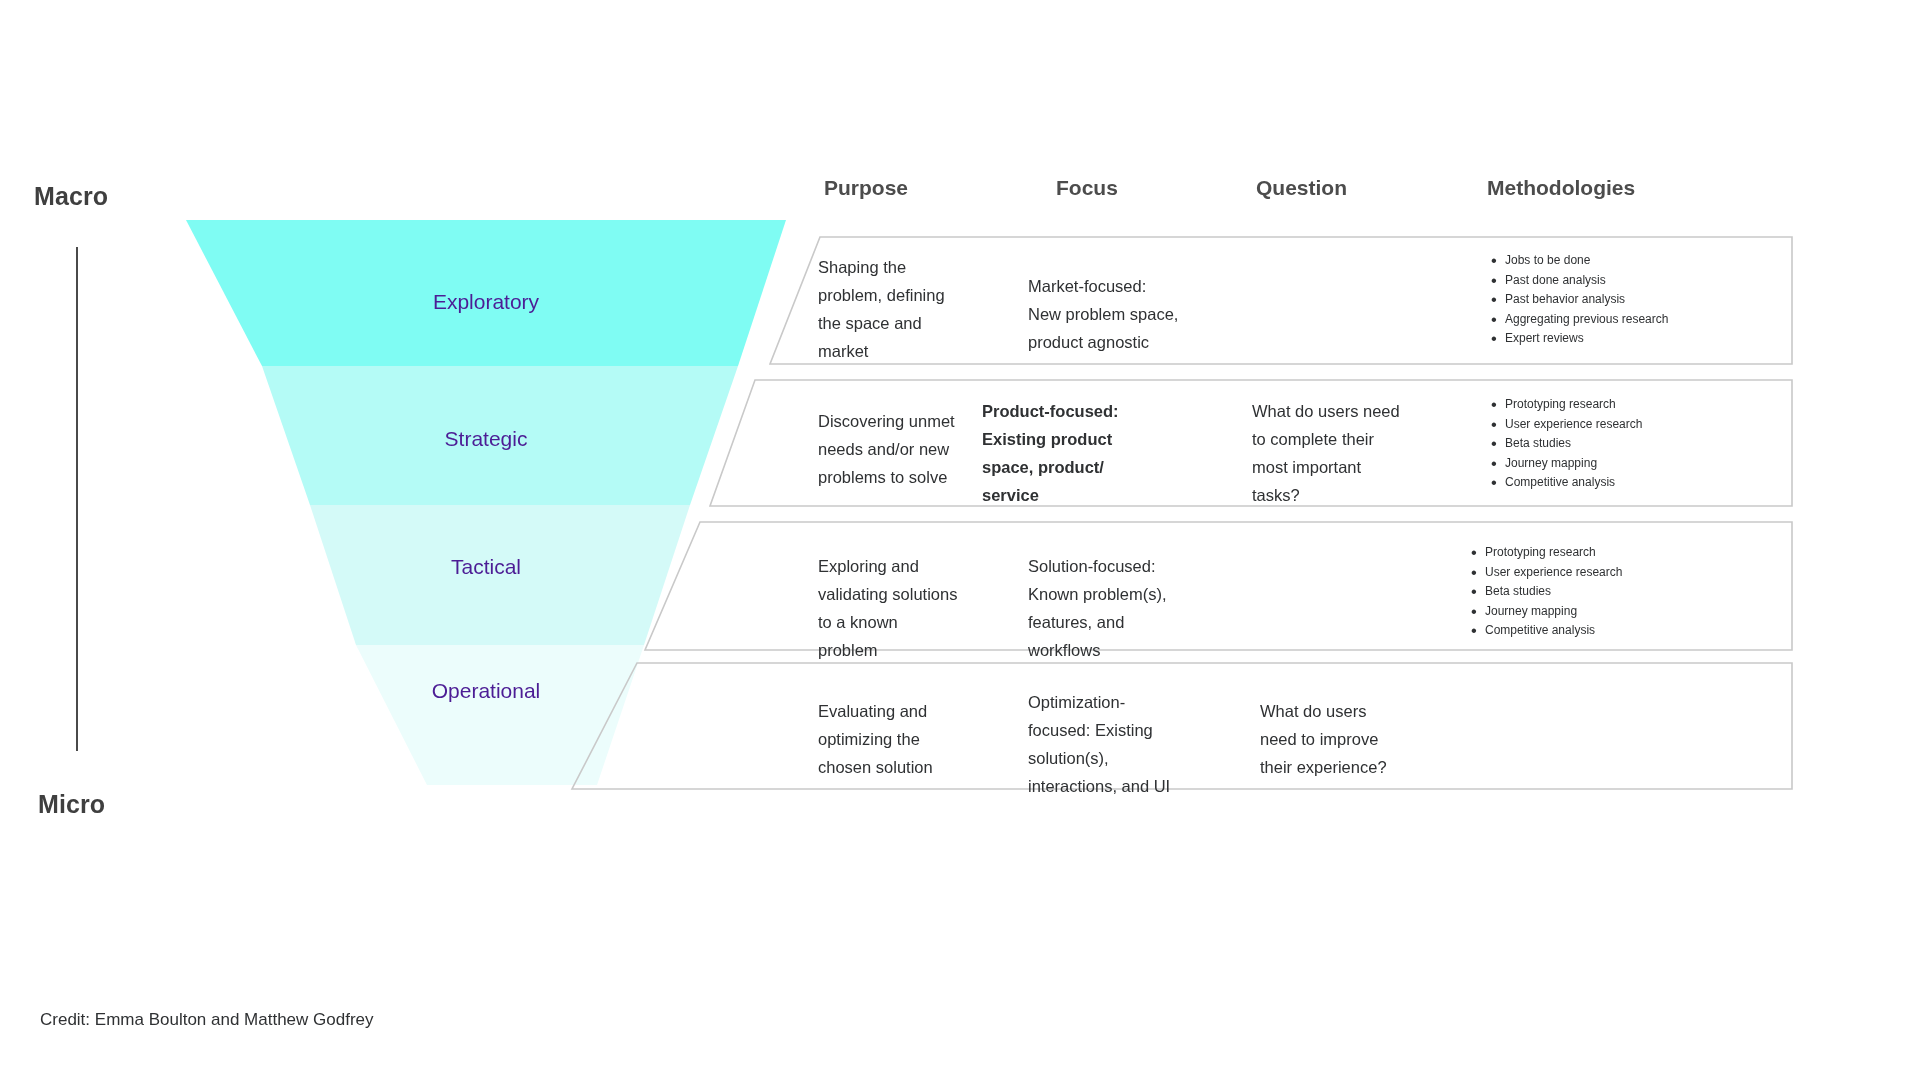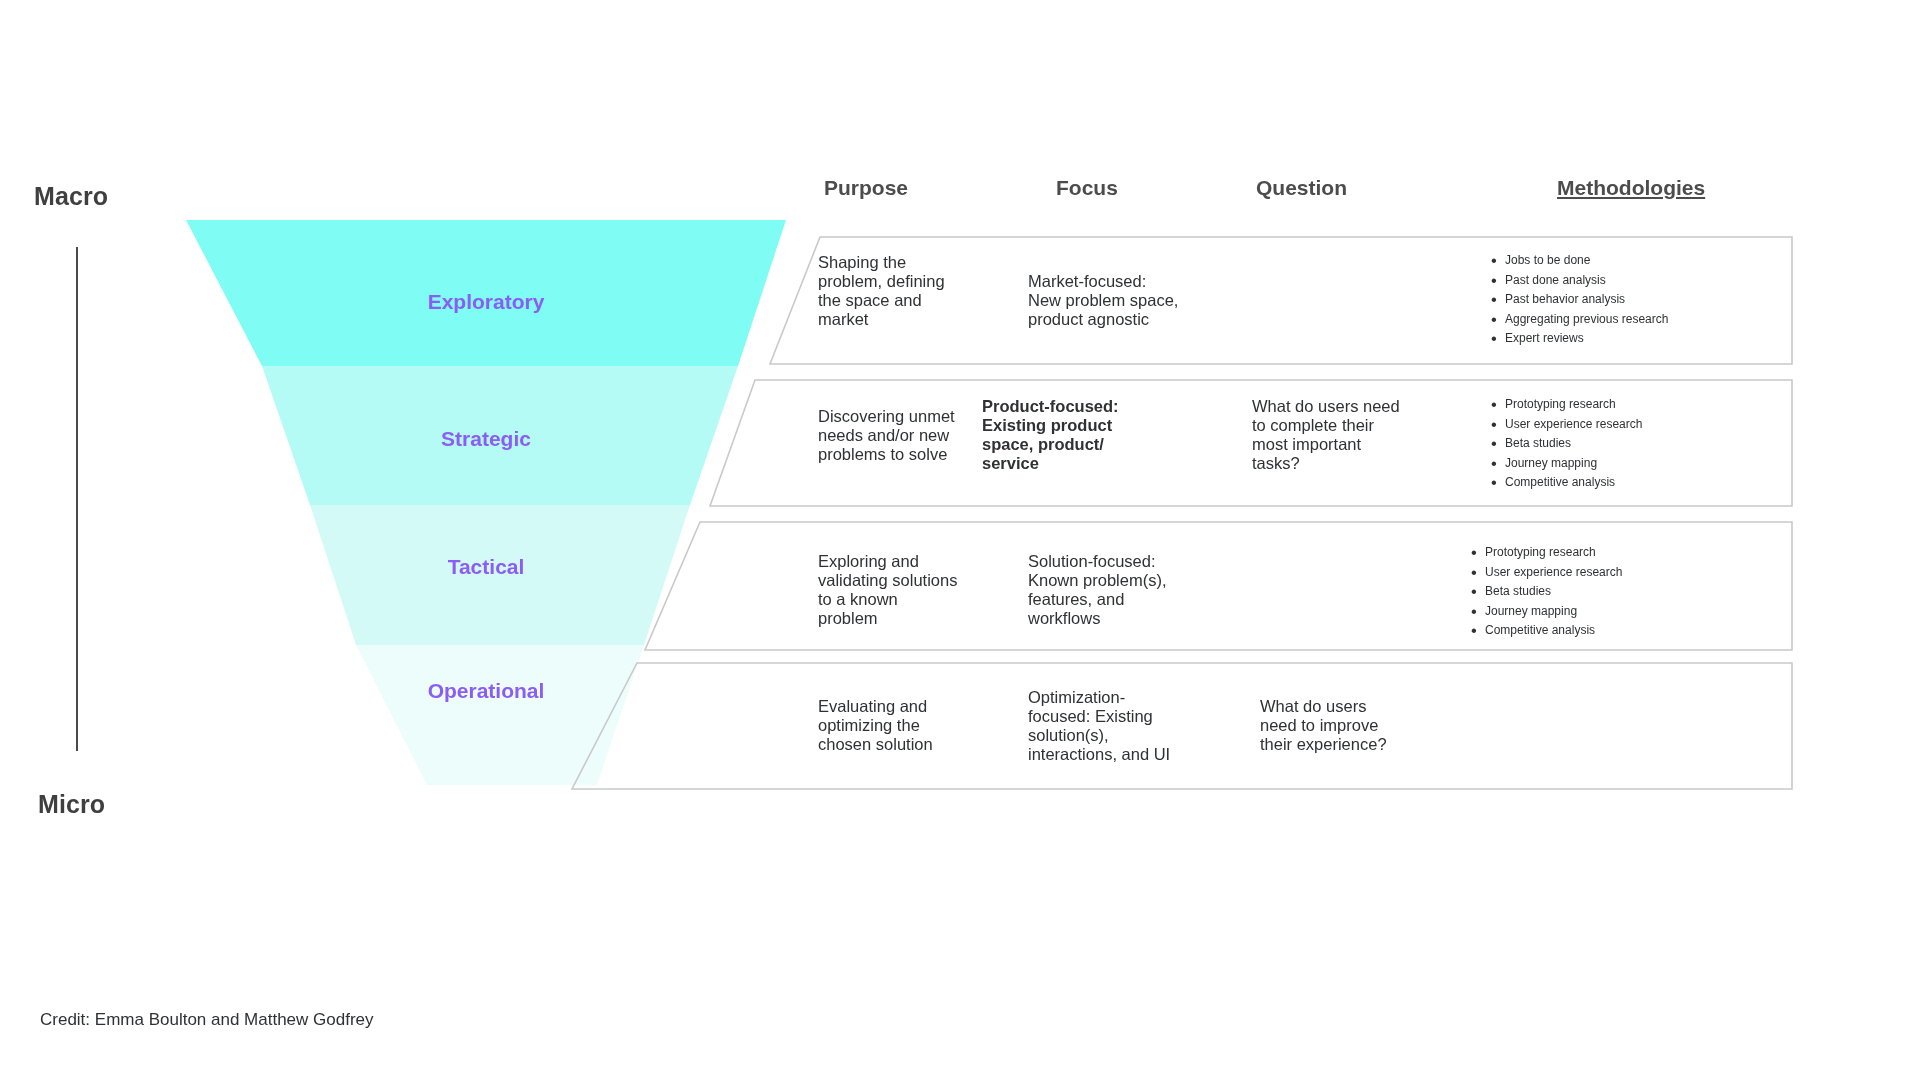--- a/index.html
+++ b/index.html
@@ -48,22 +48,22 @@
   
   #funnel {
     position: absolute;
     left: 0;
     top: 0;
   }
 
   .funnel-label {
     position: absolute;
     font-size: 21px;
-    font-weight: bold;
-    color: #8b5cf6;
+    font-weight: normal;
+    color: #4c1d95;
     white-space: nowrap;
     text-align: center;
   }
 
   
   #callouts {
     position: absolute;
     left: 0;
     top: 0;
   }
@@ -74,21 +74,21 @@
     font-size: 21px;
     font-weight: bold;
     color: #4c4c4c;
     white-space: nowrap;
   }
 
   
   .cell {
     position: absolute;
     font-size: 16.5px;
-    line-height: 19px;
+    line-height: 28px;
     color: #2f3133;
     white-space: pre-line;
   }
 
   .cell-list {
     position: absolute;
     font-size: 12px;
     line-height: 19.6px;
     color: #2f3133;
     margin: 0;
@@ -149,21 +149,21 @@
   </svg>
 
   <div class="funnel-label" style="left:366px; top:290px; width:240px;">Exploratory</div>
   <div class="funnel-label" style="left:366px; top:427px; width:240px;">Strategic</div>
   <div class="funnel-label" style="left:366px; top:555px; width:240px;">Tactical</div>
   <div class="funnel-label" style="left:366px; top:679px; width:240px;">Operational</div>
 
   <div class="col-header" style="left:824px; top:176px;">Purpose</div>
   <div class="col-header" style="left:1056px; top:176px;">Focus</div>
   <div class="col-header" style="left:1256px; top:176px;">Question</div>
-  <div class="col-header" style="left:1557px; top:176px;text-decoration:underline;">Methodologies</div>
+  <div class="col-header" style="left:1487px; top:176px;">Methodologies</div>
 
   <div class="cell" style="left:818px; top:253px; width:210px;">Shaping the
 problem, defining
 the space and
 market</div>
   <div class="cell" style="left:1028px; top:272px; width:230px;">Market-focused:
 New problem space,
 product agnostic</div>
   <ul class="cell-list" style="left:1485px; top:251px;">
     <li>Jobs to be done</li>

